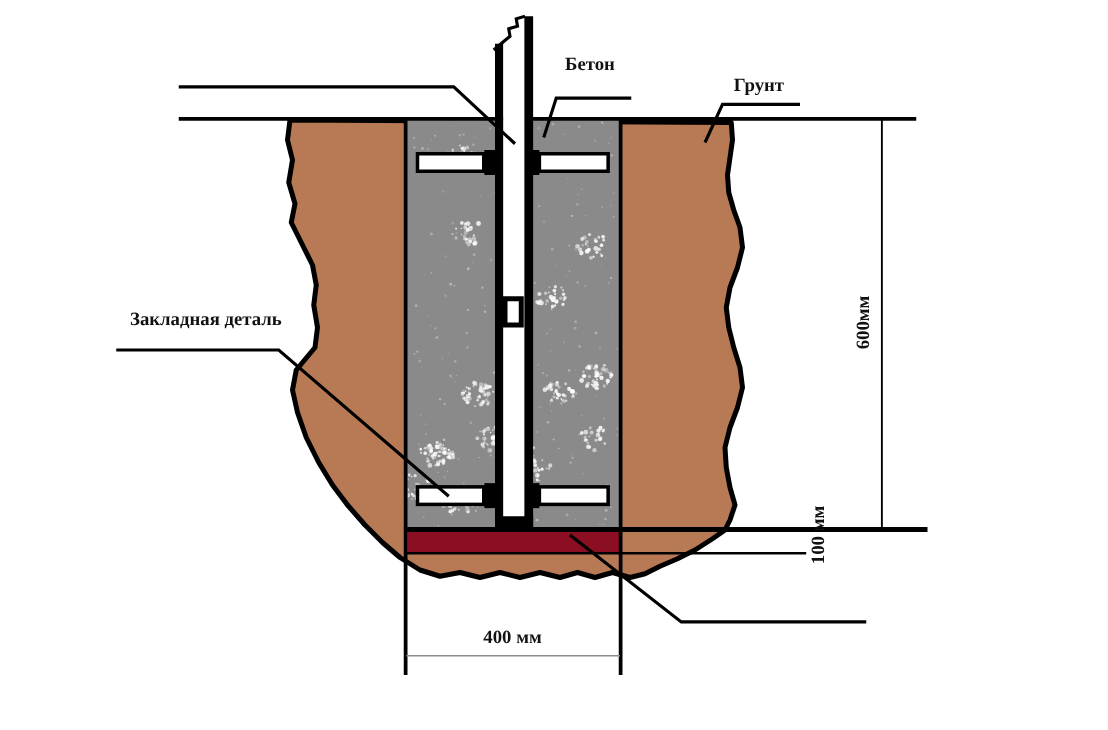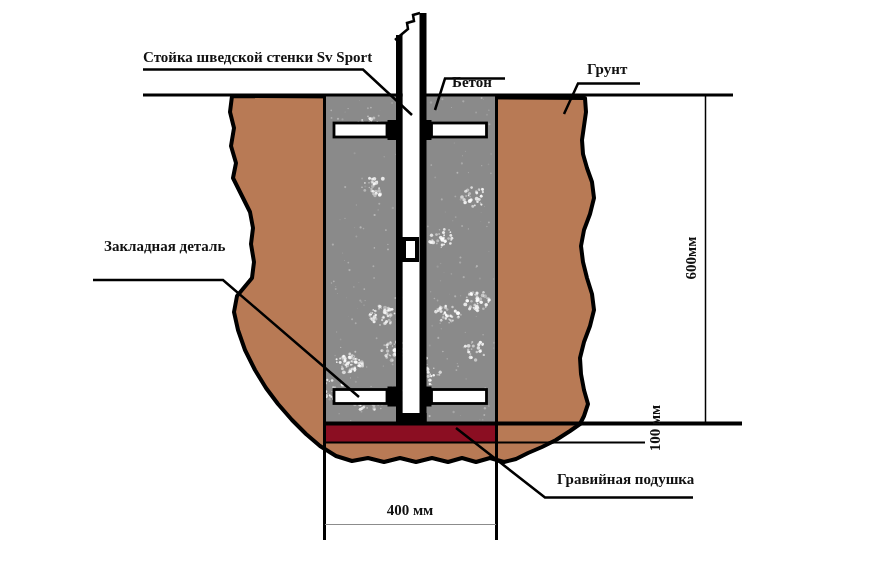--- a/index.html
+++ b/index.html
@@ -884,28 +884,26 @@
       <rect x="431.5" y="389.5" width="55" height="14" fill="#fff" stroke="#000" stroke-width="2.8"></rect>
     </g>
 
     <polyline points="143,69.5 363,69.5 412,115" stroke="#000" stroke-width="2.5" fill="none"></polyline>
     <polyline points="505,78.5 445,78.5 435,110" stroke="#000" stroke-width="2.5" fill="none"></polyline>
     <polyline points="640,83.5 578,83.5 564,114" stroke="#000" stroke-width="2.5" fill="none"></polyline>
     <polyline points="93,280 223,280 359,397" stroke="#000" stroke-width="2.5" fill="none"></polyline>
     <polyline points="693,497.5 545,497.5 456,428" stroke="#000" stroke-width="2.5" fill="none"></polyline>
   </svg>
 
-  <div class="lbl" style="left:143px;top:49px;">Стойка шведской стенки Sv Sport</div>
-
-  <div class="lbl" style="left:452px;top:74px;">Бетон</div>
+
+  <div class="lbl" style="left:452px;top:44px;">Бетон</div>
 
   <div class="lbl" style="left:587px;top:61px;text-align:right;">Грунт</div>
 
-  <div class="lbl" style="left:104px;top:238px;">Закладная деталь</div>
-
-  <div class="lbl" style="left:557px;top:471px;">Гравийная подушка</div>
+  <div class="lbl" style="left:104px;top:248px;">Закладная деталь</div>
+
 
   <div class="dim" style="left:383px;top:502px;width:54px;">400 мм</div>
 
   <div class="dim rot" style="left:666px;top:250px;width:50px;height:16px;">600мм</div>
 
   <div class="dim rot" style="left:628px;top:420px;width:54px;height:16px;">100 мм</div>
 </div>
 
 </body></html>

